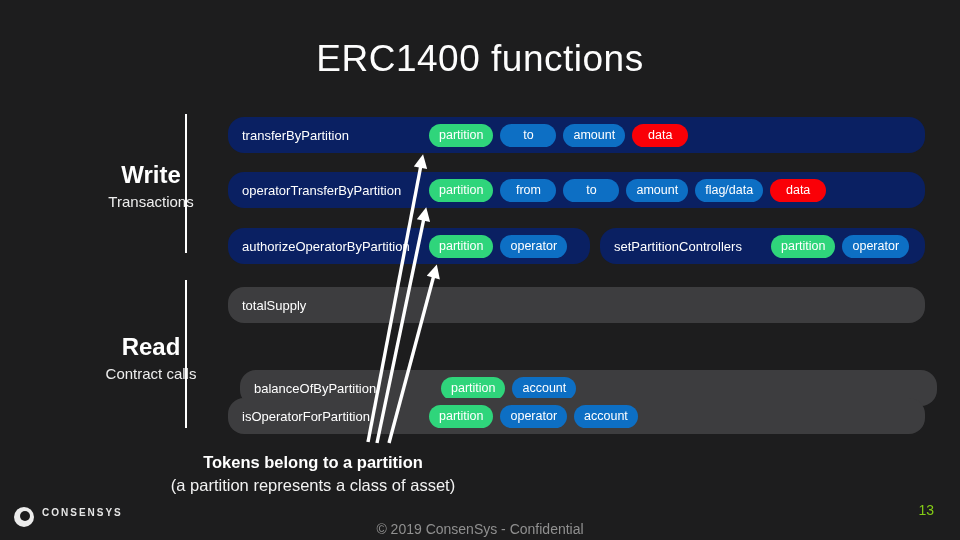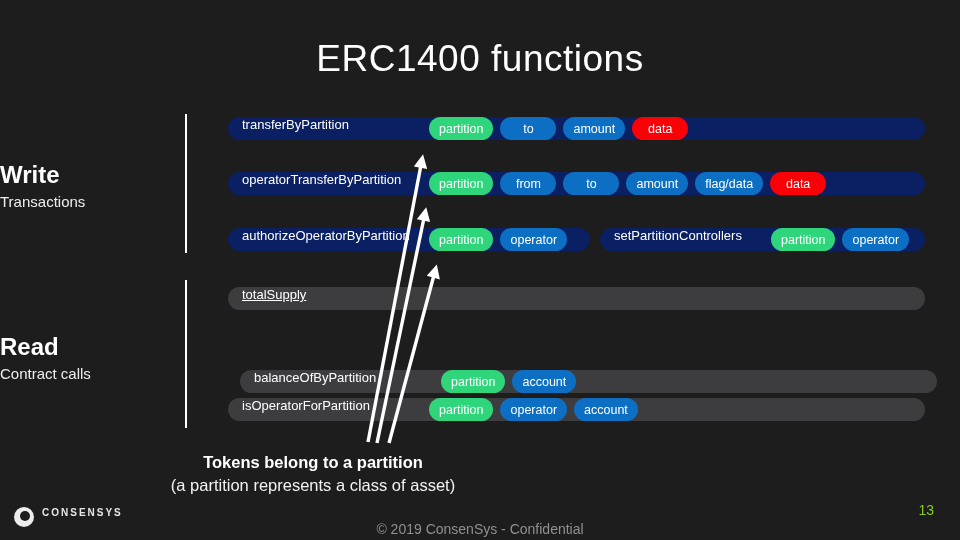--- a/index.html
+++ b/index.html
@@ -4,27 +4,27 @@
 <style>
   html,body{margin:0;padding:0;background:#111;}
   .slide{
     position:relative;width:960px;height:540px;background:#1d1d1e;
     font-family:"Liberation Sans",sans-serif;overflow:hidden;color:#fff;
   }
   .title{
     position:absolute;top:38px;left:0;width:100%;text-align:center;
     font-size:37px;font-weight:400;letter-spacing:0.5px;color:#fdfdfd;
   }
-  .side-label{position:absolute;left:0;width:206px;text-align:left;}
+  .side-label{position:absolute;left:0;width:206px;text-align:center;padding-left:48px;}
   .side-title{font-size:24px;font-weight:bold;color:#fff;line-height:26px;}
   .side-sub{font-size:15px;color:#eee;margin-top:5px;}
   .vrule{position:absolute;left:185px;width:1.5px;background:#fff;}
   .bar{
-    position:absolute;height:23px;border-radius:16px;display:flex;
-    padding:0 14px;box-sizing:border-box;font-size:13px;
+    position:absolute;height:36px;border-radius:16px;display:flex;
+    align-items:center;padding:0 14px;box-sizing:border-box;font-size:13px;
   }
   .bar-name{flex:0 0 auto;white-space:nowrap;color:#fff;}
   .pill{
     height:23px;border-radius:12px;display:inline-flex;align-items:center;
     justify-content:center;padding:0 10px;min-width:56px;box-sizing:border-box;
     font-size:12.5px;margin-left:7px;color:#fff;white-space:nowrap;flex:0 0 auto;
   }
   .arrows{position:absolute;left:0;top:0;pointer-events:none;}
   .caption{position:absolute;left:130px;top:451px;width:366px;text-align:center;line-height:23px;}
   .caption-heading{font-size:16.5px;font-weight:bold;color:#fff;}
@@ -75,21 +75,21 @@
       <div class="bar" style="left: 228px; top: 228px; width: 362px; background: rgb(10, 32, 98);">
         <span class="bar-name" style="width: 180px;">authorizeOperatorByPartition</span>
         <span class="pill" style="background: rgb(47, 213, 123);">partition</span>
         <span class="pill" style="background: rgb(13, 111, 196);">operator</span>
       </div>
       <div class="bar" style="left: 600px; top: 228px; width: 325px; background: rgb(10, 32, 98);">
         <span class="bar-name" style="width: 150px;">setPartitionControllers</span>
         <span class="pill" style="background: rgb(47, 213, 123);">partition</span>
         <span class="pill" style="background: rgb(13, 111, 196);">operator</span>
       </div>
-      <div class="bar" style="left: 228px; top: 287px; width: 697px; background: rgb(61, 61, 63); text-decoration: underline;">
+      <div class="bar" style="left: 228px; top: 287px; width: 697px; background: rgb(61, 61, 63);">
         <span class="bar-name" style="width: 180px;">totalSupply</span>
       </div>
       <div class="bar" style="left: 240px; top: 343px; width: 697px; background: rgb(61, 61, 63); margin-top: 27px;">
         <span class="bar-name" style="width: 180px;">balanceOfByPartition</span>
         <span class="pill" style="background: rgb(47, 213, 123);">partition</span>
         <span class="pill" style="background: rgb(13, 111, 196);">account</span>
       </div>
       <div class="bar" style="left: 228px; top: 398px; width: 697px; background: rgb(61, 61, 63);">
         <span class="bar-name" style="width: 180px;">isOperatorForPartition</span>
         <span class="pill" style="background: rgb(47, 213, 123);">partition</span>

